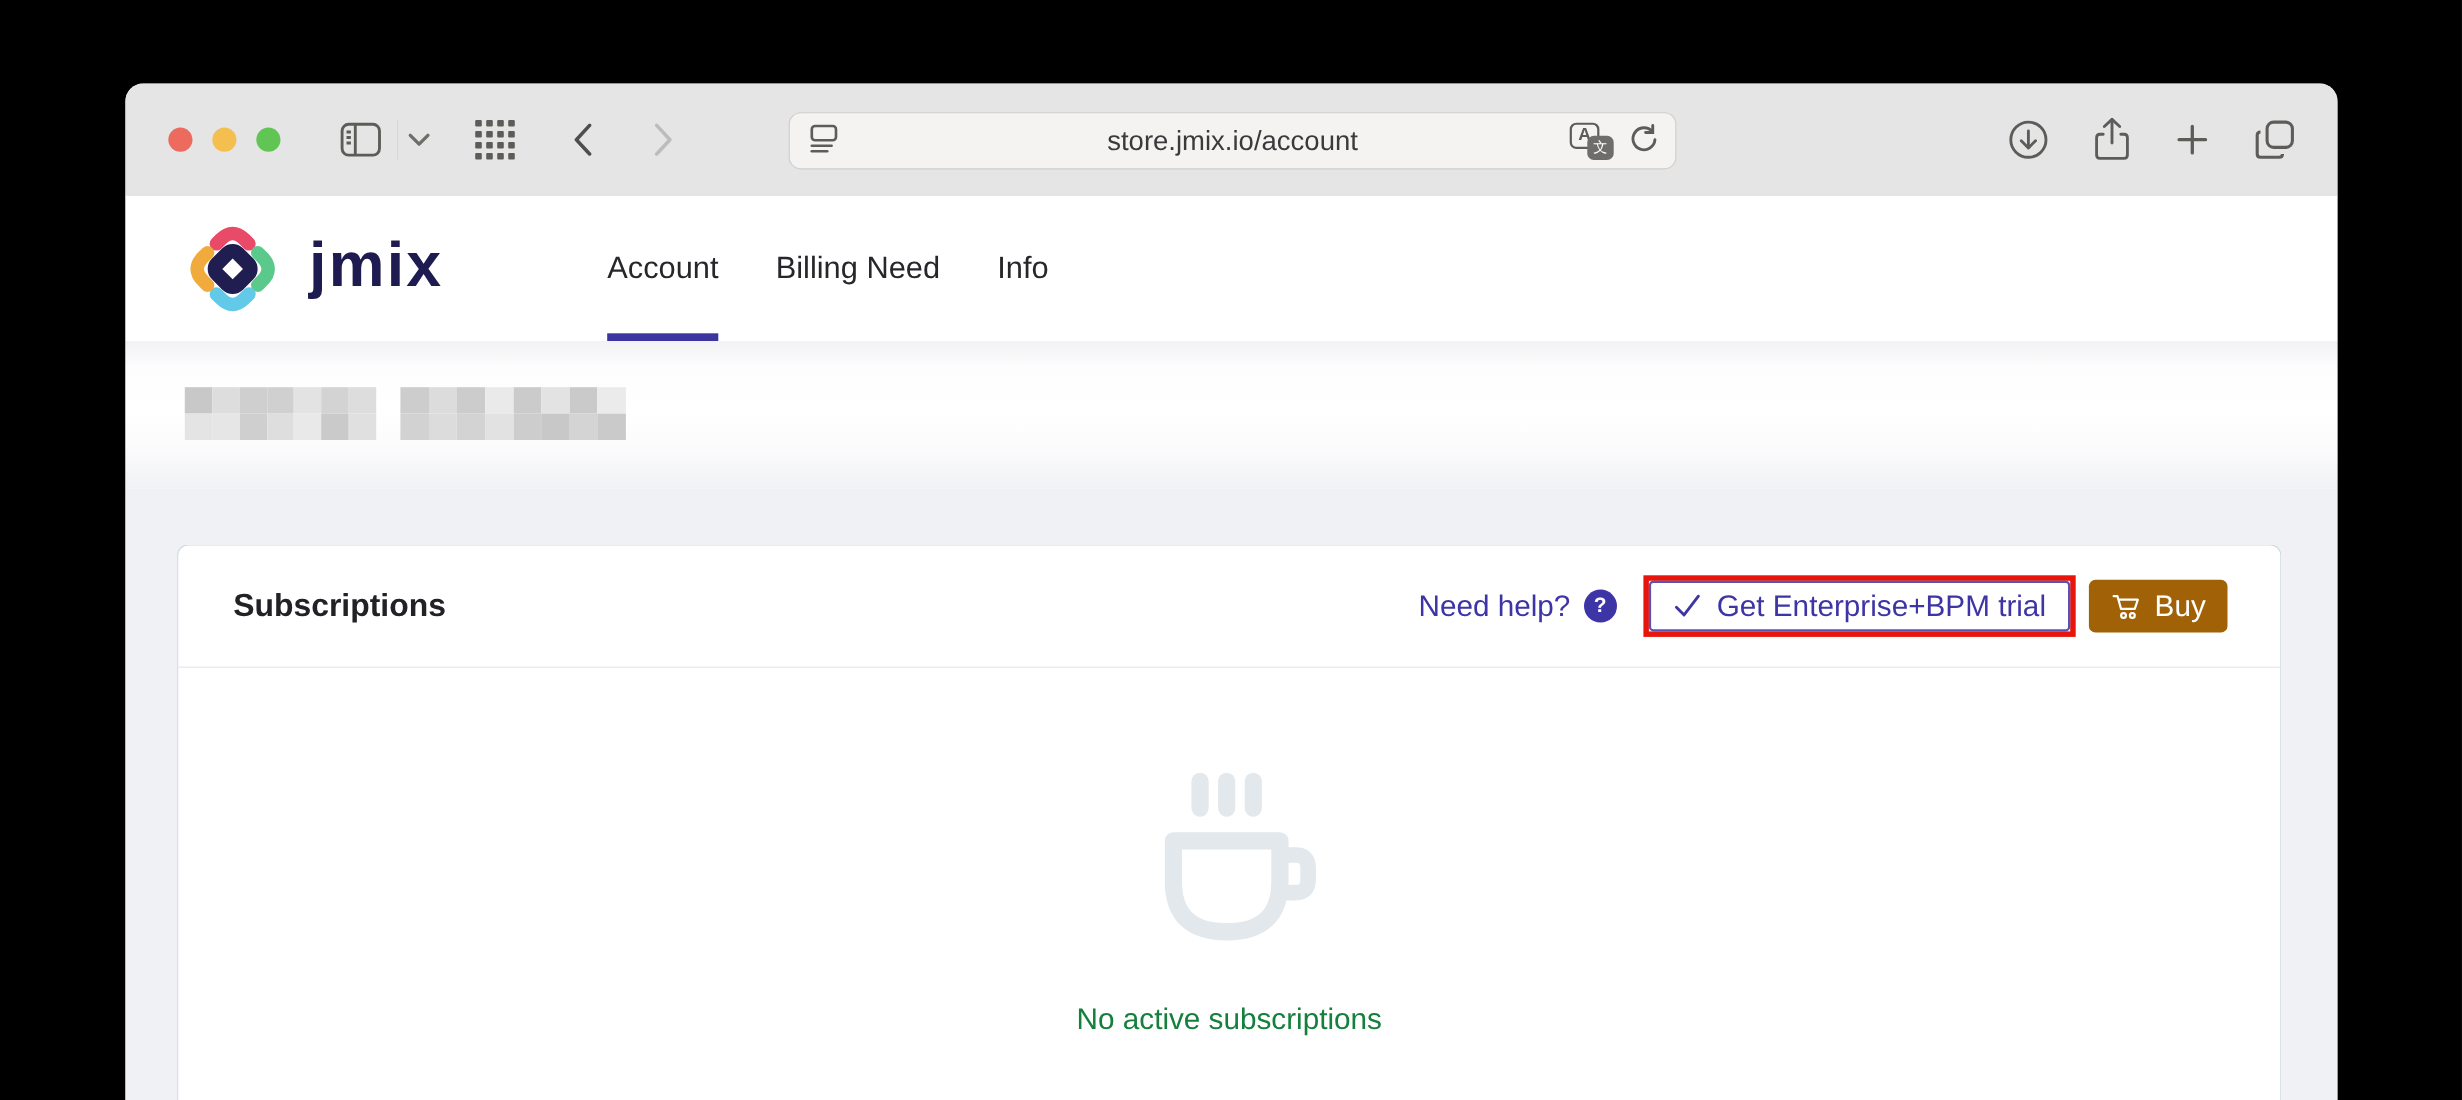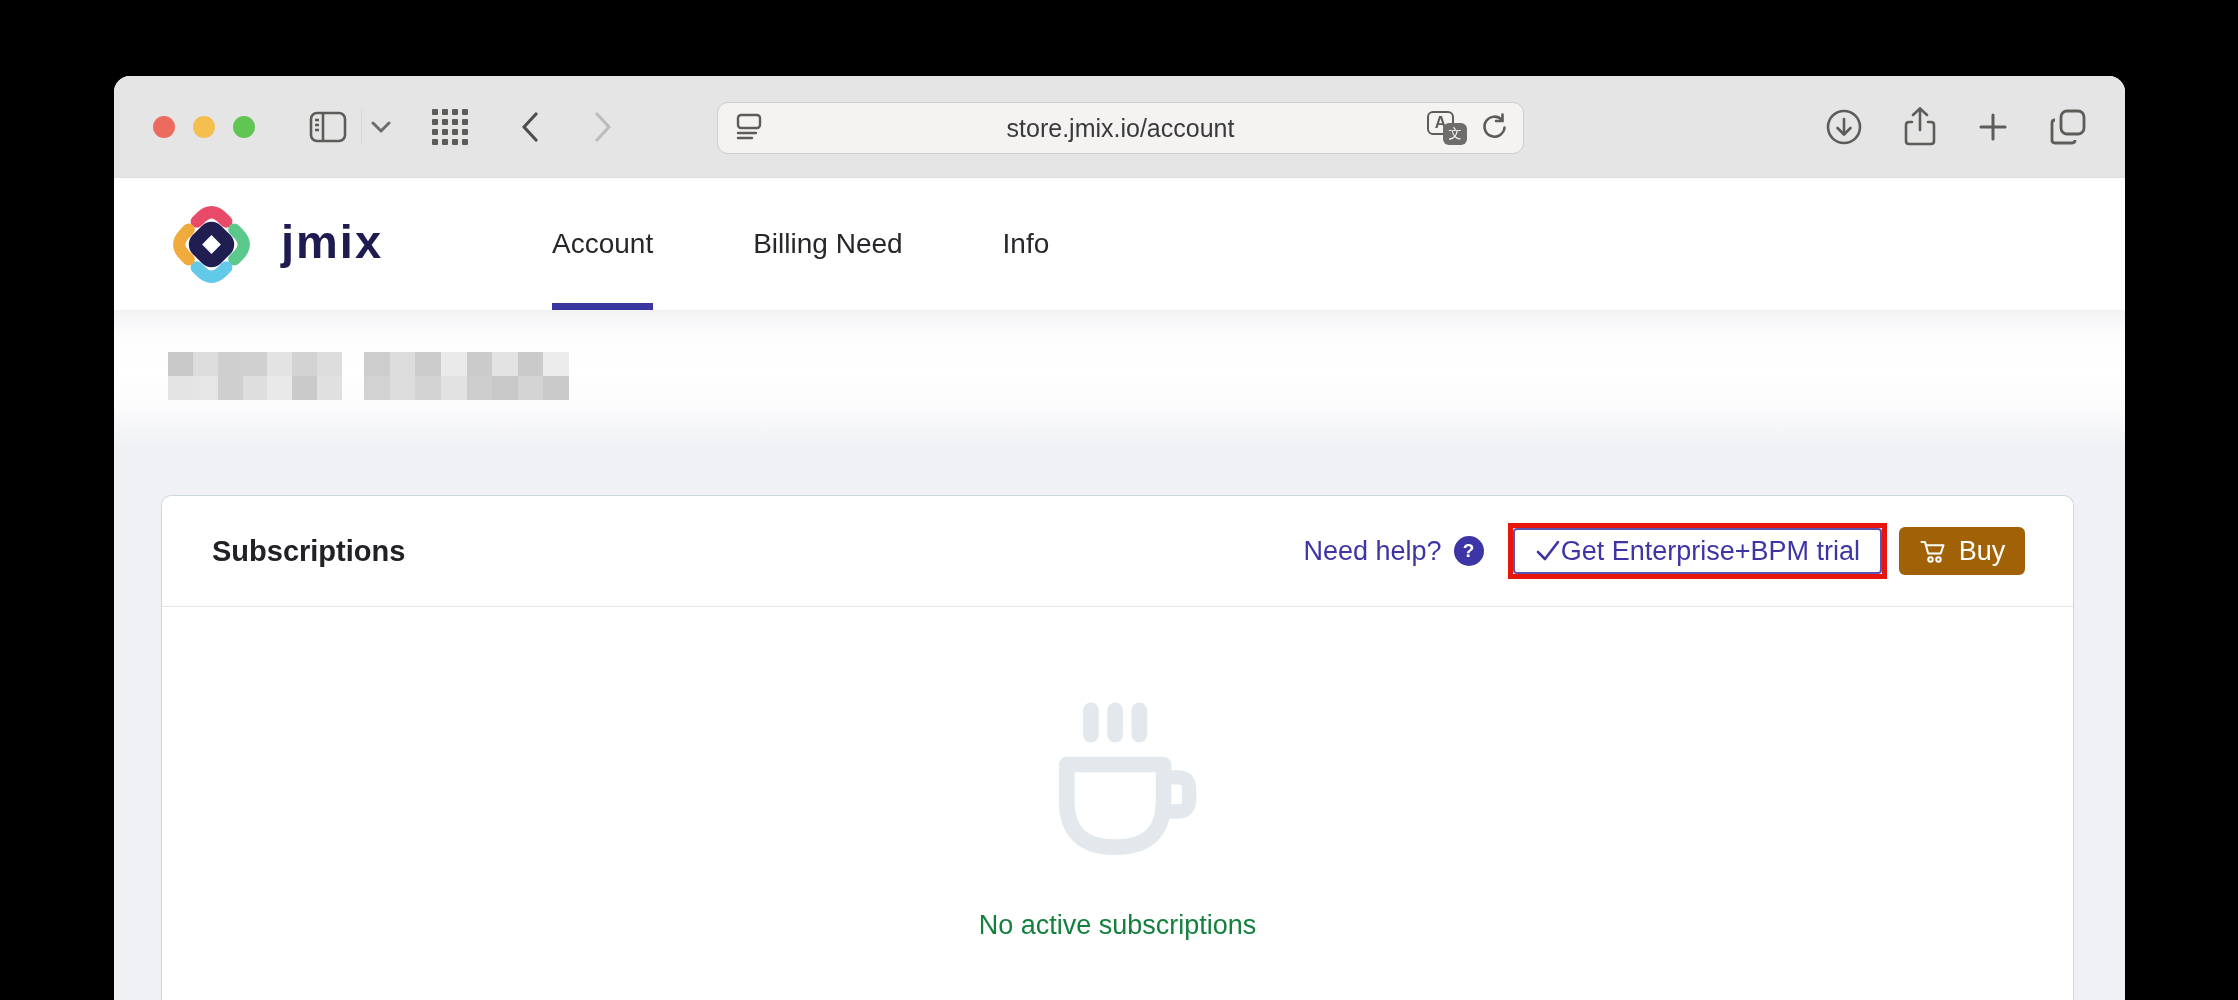--- a/index.html
+++ b/index.html
@@ -30,22 +30,22 @@
   .translate .bub-a { position:absolute; left:0; top:0; width:27px; height:24px;
       border:2.5px solid #5d5c59; border-radius:6px; font-size:16px; font-weight:bold;
       color:#5d5c59; display:flex; align-items:center; justify-content:center; background:#f4f3f1; }
   .translate .bub-zh { position:absolute; right:0; bottom:0; width:24px; height:22px;
       background:#6e6d6a; border-radius:6px; color:#fff; font-size:13px;
       display:flex; align-items:center; justify-content:center; }
 
   
   .siteheader { position:absolute; left:0; top:102px; width:100%; height:132px; background:#fff; }
   .brand { position:absolute; left:50px; top:0; height:100%; display:flex; align-items:center; gap:22px; }
-  .brand-word { font-size:47px; font-weight:bold; color:#1d1b4f; letter-spacing:2px; line-height:1; padding-bottom:6px; }
-  .tabs { position:absolute; left:438px; top:0; height:100%; display:flex; gap:100px; }
+  .brand-word { font-size:57px; font-weight:bold; color:#1d1b4f; letter-spacing:2px; line-height:1; padding-bottom:6px; }
+  .tabs { position:absolute; left:438px; top:0; height:100%; display:flex; gap:52px; }
   .tab { position:relative; height:100%; display:flex; align-items:center;
          font-size:28px; color:#27272b; cursor:pointer; }
   .tab.active::after { content:""; position:absolute; left:0; right:0; bottom:0; height:7px; background:#3b35a0; }
   .hdr-right { position:absolute; right:50px; top:0; height:100%; display:flex; align-items:center; gap:78px; }
   .ext-link { display:flex; align-items:center; gap:12px; color:#3d35a5; font-size:28px; cursor:pointer; }
   .avatar { width:62px; height:62px; border-radius:50%; background:#fbe3cc; color:#e2703a;
             font-size:26px; display:flex; align-items:center; justify-content:center; cursor:pointer; }
 
   
   .hero { position:absolute; left:0; top:234px; width:100%; height:134px;
@@ -61,21 +61,21 @@
   .card-head { position:relative; height:111px; display:flex; align-items:center;
                justify-content:space-between; padding:0 48px 0 50px;
                border-bottom:1px solid #e2e6ea; }
   .card-title { font-size:29px; font-weight:bold; color:#222226; }
   .head-right { display:flex; align-items:center;margin-left:27px; }
   .need-help { color:#3d35a5; font-size:27px; cursor:pointer; }
   .q-ico { width:30px; height:30px; margin-left:12px; border-radius:50%; background:#3d35a5;
            color:#fff; font-size:19px; font-weight:bold; display:flex; align-items:center;
            justify-content:center; cursor:pointer; }
   .annotation { margin-left:24px; border:5px solid #e8150d; }
-  .trial-btn { display:flex; align-items:center; gap:0; background:#fff;
+  .trial-btn { display:flex; align-items:center; gap:14px; background:#fff;
                border:2px solid rgba(61,53,165,.85); border-radius:4px; height:46px;
                padding:0 20px; color:#3d35a5; font-size:27px; cursor:pointer; }
   .buy-btn { margin-left:12px; display:flex; align-items:center; justify-content:center; gap:12px;
              width:126px; height:48px; background:#a16207; border:none; border-radius:6px;
              color:#fff; font-size:27px; cursor:pointer; }
 
   .empty { position:absolute; left:0; top:111px; right:0; text-align:center; }
   .cup-wrap { margin-top:92px; }
   .empty-text { margin-top:39px; font-size:27px; color:#15803d; }
 </style>

